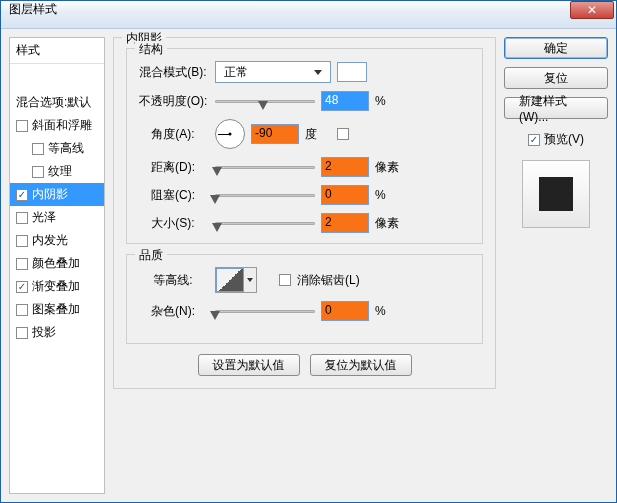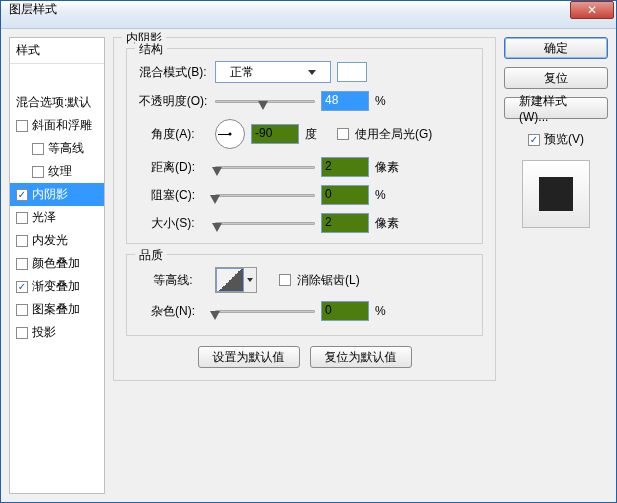--- a/index.html
+++ b/index.html
@@ -19,24 +19,24 @@
 .main { flex: 1; display: flex; flex-direction: column; gap: 6px; }
 .fieldset { border: 1px solid #cfcfcf; padding: 10px 12px 12px 12px; position: relative; }
 .fieldset .legend { position: absolute; top: -8px; left: 8px; background: #f0f0f0; padding: 0 4px; }
 .group { border: 1px solid #cfcfcf; padding: 12px 10px 10px; position: relative; margin-bottom: 10px; }
 .group .legend { position: absolute; top: -8px; left: 8px; background: #f0f0f0; padding: 0 4px; }
 .row { display: flex; align-items: center; margin-bottom: 8px; gap: 6px; }
 .row-label { width: 72px; text-align: center; }
 .slider { flex: 0 0 100px; height: 18px; display: flex; align-items: center; position: relative; }
 .slider-track { height: 3px; background: #c9c9c9; border: 1px solid #aaa; width: 100%; border-radius: 1px; }
 .slider-thumb { position: absolute; top: 9px; width: 0; height: 0; border-left: 5px solid transparent; border-right: 5px solid transparent; border-top: 9px solid #5a5a5a; transform: translateX(-5px); }
-.numbox { width: 48px; height: 20px; border: 1px solid #7a9fcc; background: #4d7c0f; padding: 1px 3px; text-align: left; }
+.numbox { width: 48px; height: 20px; border: 1px solid #7a9fcc; background: #f97316; padding: 1px 3px; text-align: left; }
 .numbox.sel { background: #3399ff; color: #fff; }
 .unit { min-width: 26px; }
-.dropdown { height: 22px; border: 1px solid #7a9fcc; background: #fff; display: flex; align-items: center; padding: 0 14px; gap: 4px; }
+.dropdown { height: 22px; border: 1px solid #7a9fcc; background: #fff; display: flex; align-items: center; padding: 0 8px; gap: 4px; }
 .dropdown .arrow { margin-left: auto; width: 0; height: 0; border-left: 4px solid transparent; border-right: 4px solid transparent; border-top: 5px solid #333; }
 .swatch { width: 30px; height: 20px; border: 1px solid #7a9fcc; background: #fff; }
 .angle-dial { width: 30px; height: 30px; border: 1px solid #888; border-radius: 50%; background: #fff; position: relative; }
 .angle-dial::after { content: ""; position: absolute; width: 12px; height: 1px; background: #000; top: 50%; left: 2px; transform-origin: right center; transform: rotate(0deg); }
 .angle-dial .dot { position: absolute; width: 3px; height: 3px; background: #000; border-radius: 50%; top: 50%; left: 50%; transform: translate(-50%,-50%); }
 .contour-swatch { width: 28px; height: 24px; border: 1px solid #7a9fcc; background: linear-gradient(135deg, #f2f2f2 50%, #555 50%); display: inline-block; }
 .contour-wrap { display: flex; align-items: center; border: 1px solid #999; }
 .contour-arrow { width: 12px; display:flex; align-items:center; justify-content:center; background:#eee; height:24px; }
 .contour-arrow .tri { width:0;height:0;border-left:3px solid transparent;border-right:3px solid transparent;border-top:4px solid #333; }
 .btn-row { display: flex; gap: 10px; justify-content: center; margin-top: 6px; }
@@ -136,21 +136,20 @@
           </div>
 
           <div class="row">
             <span class="row-label">角度(A):</span>
             <div class="angle-dial">
                 <span class="dot"></span>
               </div>
             <span class="numbox">-90</span>
             <span class="unit">度</span>
             <span class="chk"></span>
-            <span>使用全局光(G)</span>
           </div>
 
           <div class="row">
             <span class="row-label">距离(D):</span>
             <div class="slider">
                 <div class="slider-track"></div>
                 <div class="slider-thumb" style="left:2%"></div>
               </div>
             <span class="numbox">2</span>
             <span class="unit">像素</span>
@@ -186,21 +185,21 @@
               <span class="contour-swatch"></span>
               <span class="contour-arrow">
                   <span class="tri"></span>
                 </span>
             </div>
             <span style="width:10px"></span>
             <span class="chk"></span>
             <span>消除锯齿(L)</span>
           </div>
 
-          <div class="row" style="margin-bottom:4px">
+          <div class="row" style="margin-bottom:12px">
             <span class="row-label">杂色(N):</span>
             <div class="slider">
                 <div class="slider-track"></div>
                 <div class="slider-thumb" style="left:0%"></div>
               </div>
             <span class="numbox">0</span>
             <span class="unit">%</span>
           </div>
         </div>
 

